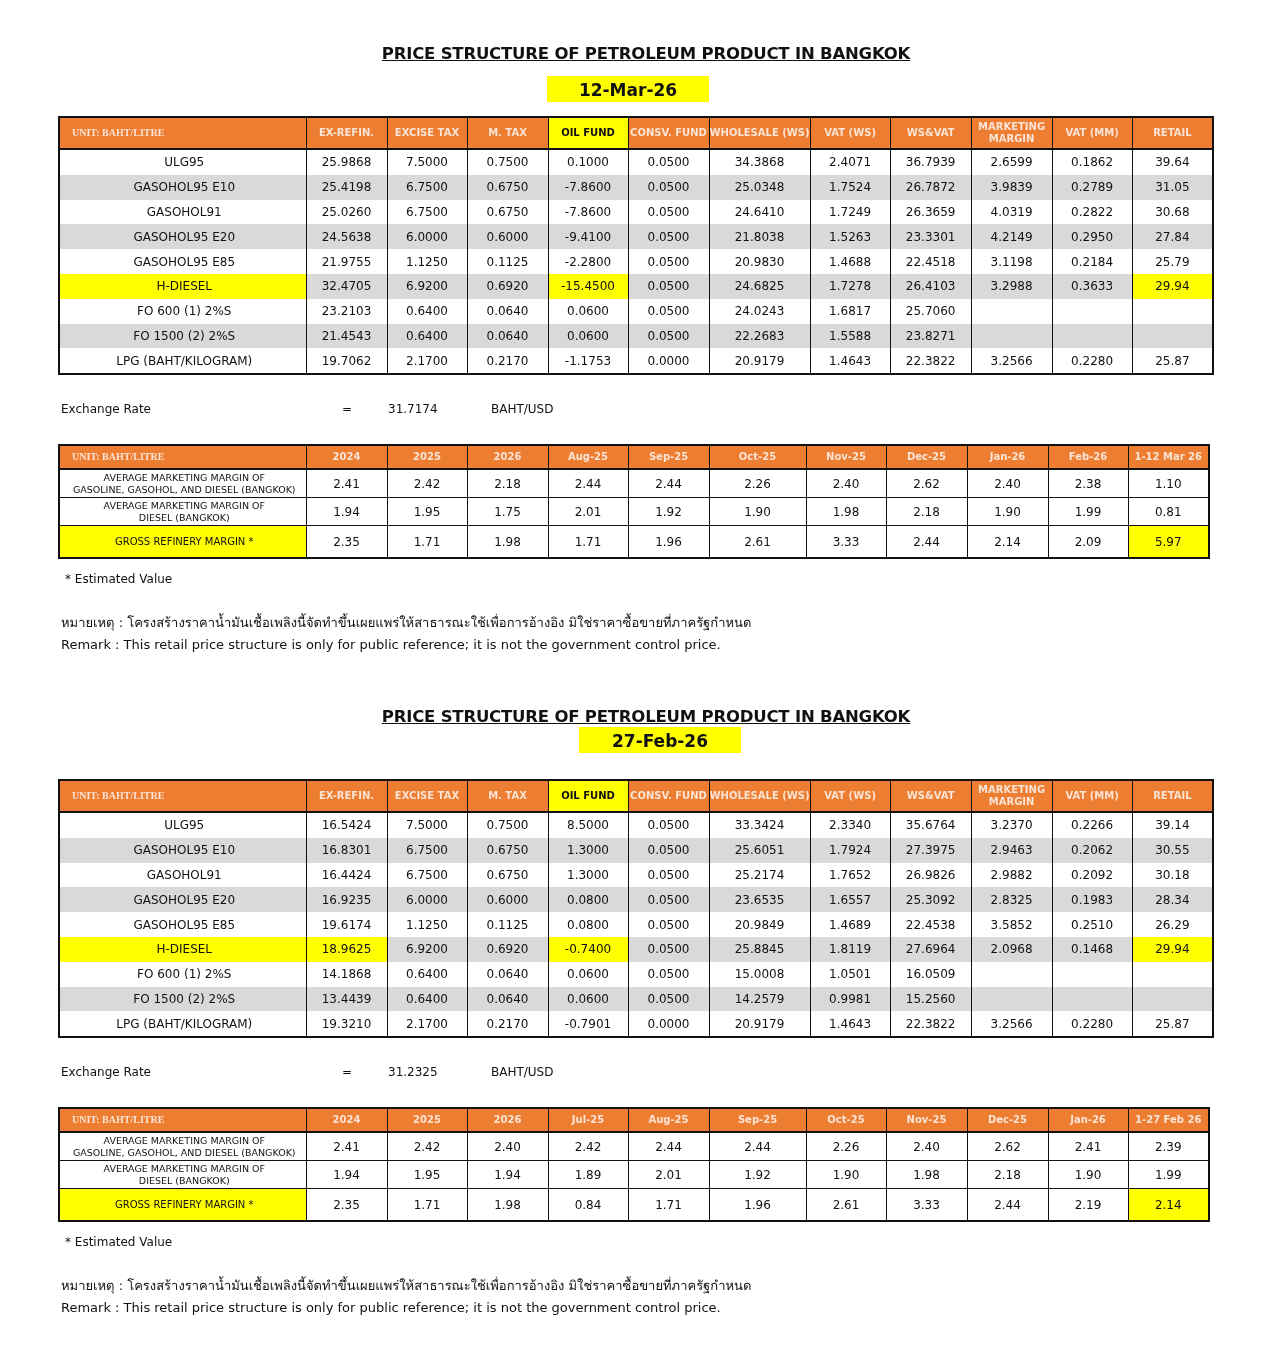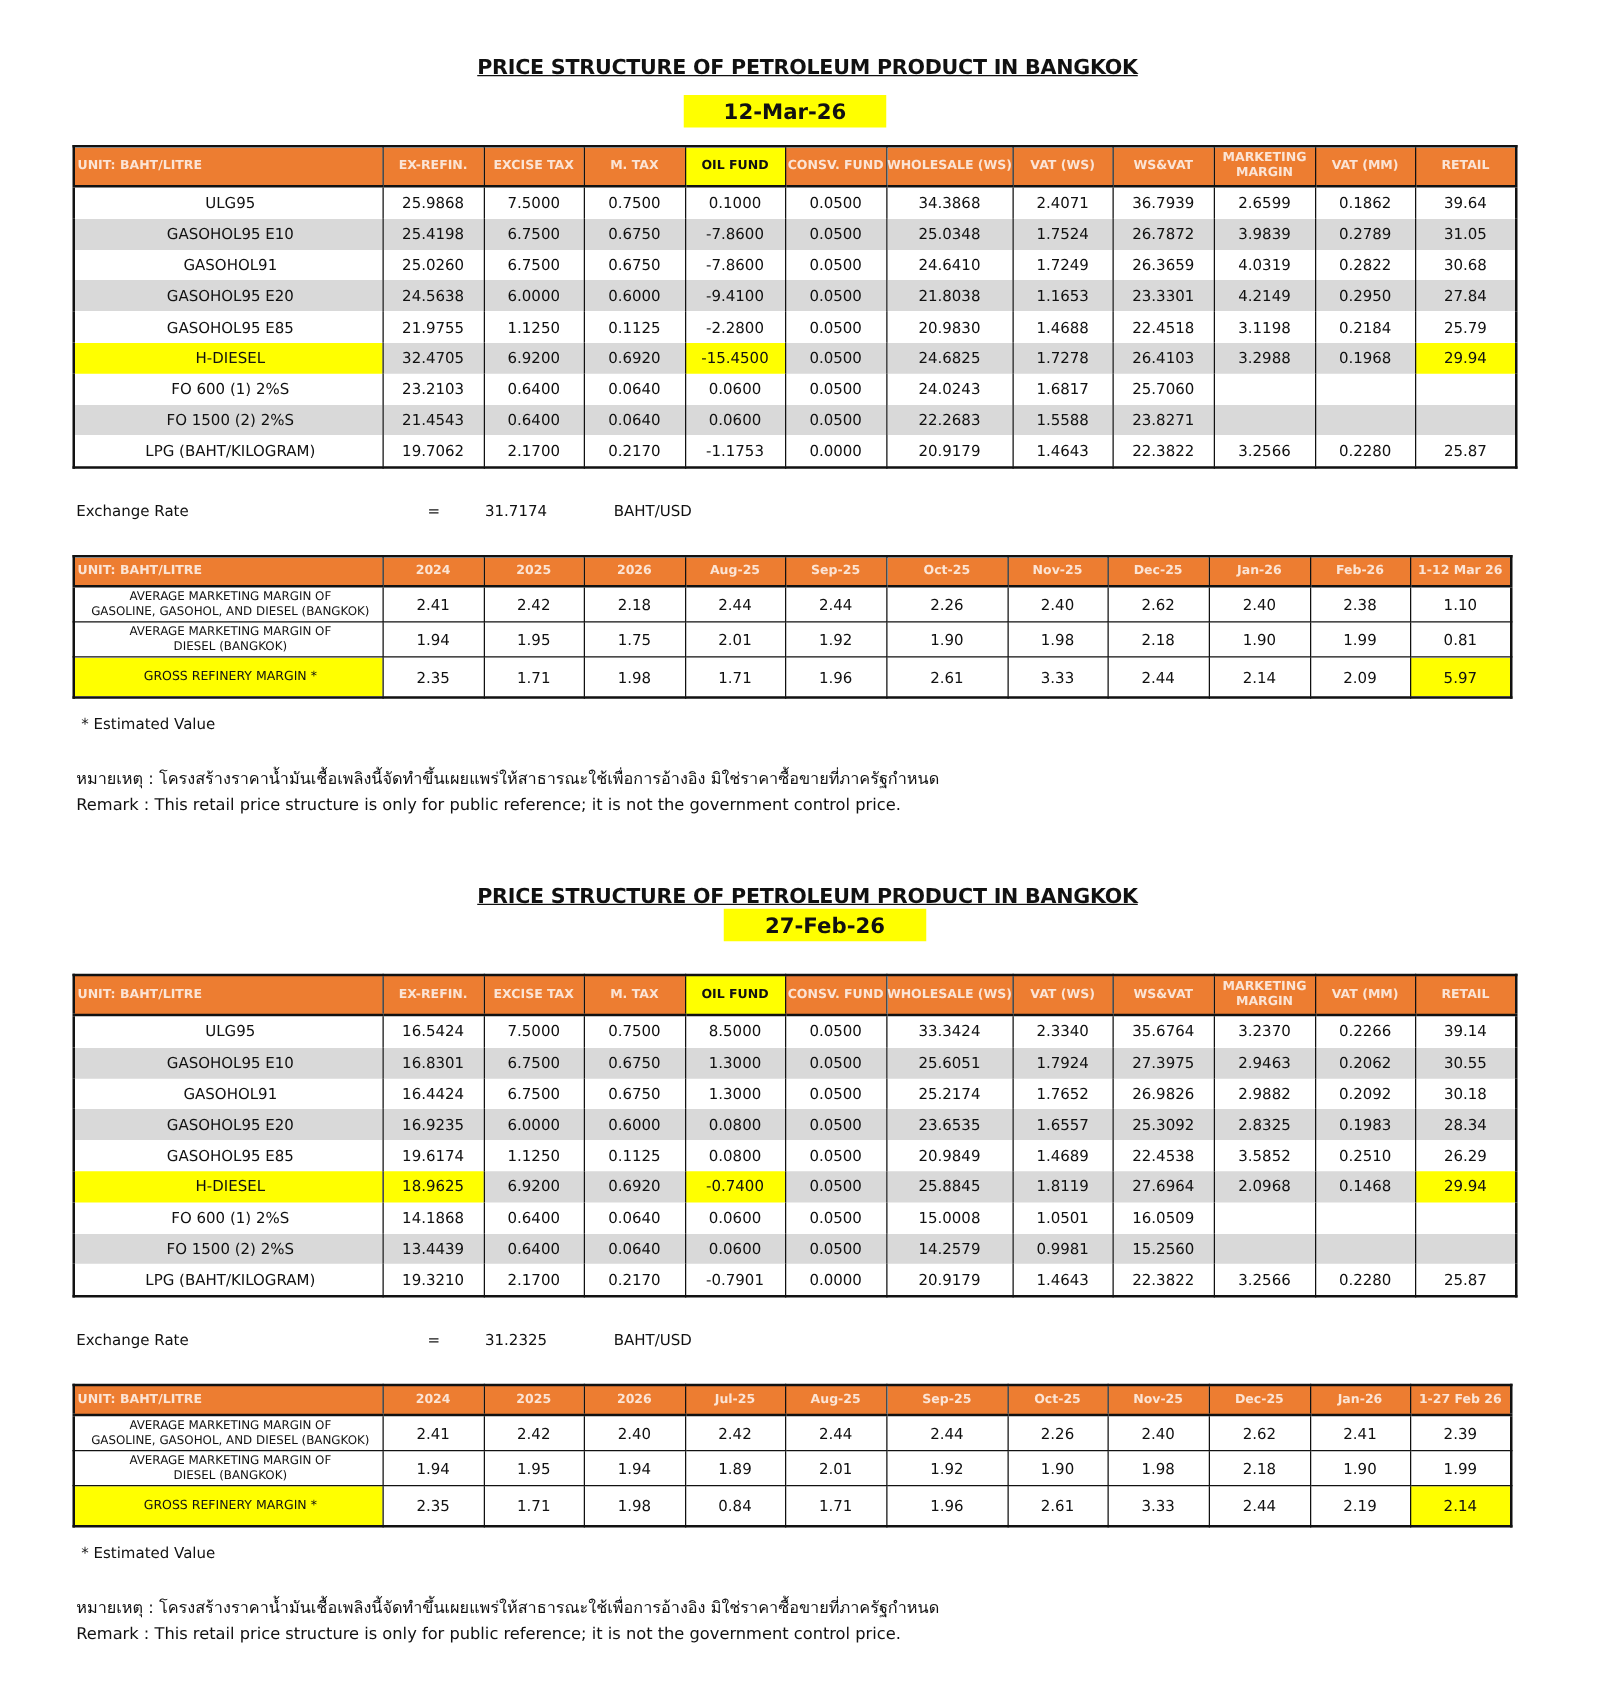--- a/index.html
+++ b/index.html
@@ -3,21 +3,21 @@
 <meta charset="utf-8">
 <style>
   html, body { margin: 0; padding: 0; background: #ffffff; }
   body { width: 1280px; height: 1356px; position: relative; font-family: "DejaVu Sans", "Liberation Sans", sans-serif; color: #111; overflow: hidden; }
   .section { position: absolute; left: 0; width: 1280px; }
   .title { position: absolute; left: 12px; width: 1268px; text-align: center; font-weight: bold; font-size: 16.5px; text-decoration: underline; letter-spacing: -0.2px; }
   .date-box { position: absolute; left: 547px; width: 162px; height: 26px; background: #ffff00; text-align: center; font-weight: bold; font-size: 17px; line-height: 28px; }
   table { position: absolute; left: 58px; border-collapse: collapse; table-layout: fixed; border: 2px solid #111; }
   td, th { border-left: 1.5px solid #111; border-right: 1.5px solid #111; padding: 0; font-size: 12px; text-align: center; white-space: nowrap; overflow: hidden; }
   th { background: #ed7d31; color: #fbe4d5; font-weight: bold; font-size: 10px; height: 30px; border-bottom: 2px solid #111; line-height: 12px; }
-  th.first { text-align: left; padding-left: 2px; }
+  th.first { text-align: left; padding-left: 12px; font-family: Liberation Serif, serif; }
   th.yellow-head { background: #ffff00; color: #111; text-align: center; }
   td.first { text-align: center; padding-left: 3px; }
   .price tbody tr td { height: 24.8px; }
   .price tbody tr:nth-child(even) td { background: #d9d9d9; }
   .price tbody tr:nth-child(odd) td { background: #ffffff; }
   td.hl { background: #ffff00 !important; }
   .margin td { background: #fff; border-bottom: 1.5px solid #111; }
   .margin td.first { font-size: 9.5px; line-height: 12px; white-space: normal; }
   .margin tr.r1 td, .margin tr.r2 td { height: 27px; }
   .margin tr.r3 td { height: 31px; }
@@ -112,21 +112,21 @@
             <td class="">30.68</td>
           </tr>
           <tr>
             <td class="first">GASOHOL95 E20</td>
             <td class="">24.5638</td>
             <td class="">6.0000</td>
             <td class="">0.6000</td>
             <td class="">-9.4100</td>
             <td class="">0.0500</td>
             <td class="">21.8038</td>
-            <td class="">1.1653</td>
+            <td class="">1.5263</td>
             <td class="">23.3301</td>
             <td class="">4.2149</td>
             <td class="">0.2950</td>
             <td class="">27.84</td>
           </tr>
           <tr>
             <td class="first">GASOHOL95 E85</td>
             <td class="">21.9755</td>
             <td class="">1.1250</td>
             <td class="">0.1125</td>
@@ -143,21 +143,21 @@
             <td class="first hl">H-DIESEL</td>
             <td class="">32.4705</td>
             <td class="">6.9200</td>
             <td class="">0.6920</td>
             <td class="hl">-15.4500</td>
             <td class="">0.0500</td>
             <td class="">24.6825</td>
             <td class="">1.7278</td>
             <td class="">26.4103</td>
             <td class="">3.2988</td>
-            <td class="">0.1968</td>
+            <td class="">0.3633</td>
             <td class="hl">29.94</td>
           </tr>
           <tr>
             <td class="first">FO 600 (1) 2%S</td>
             <td class="">23.2103</td>
             <td class="">0.6400</td>
             <td class="">0.0640</td>
             <td class="">0.0600</td>
             <td class="">0.0500</td>
             <td class="">24.0243</td>

